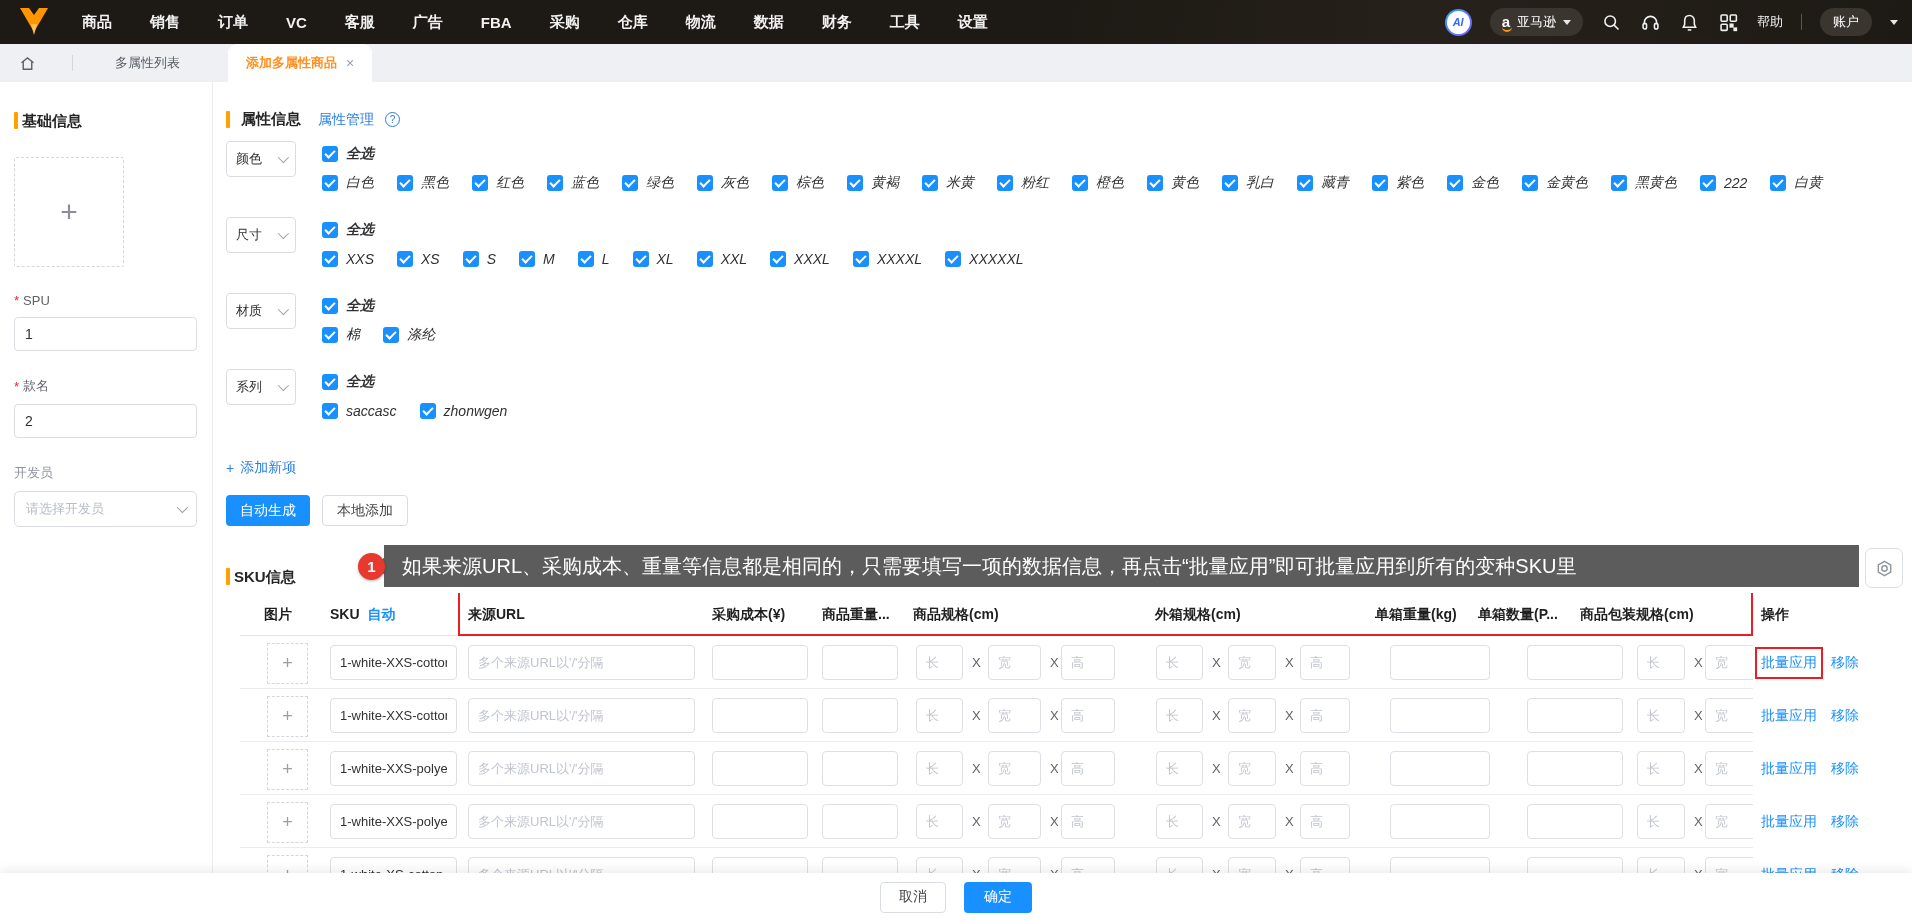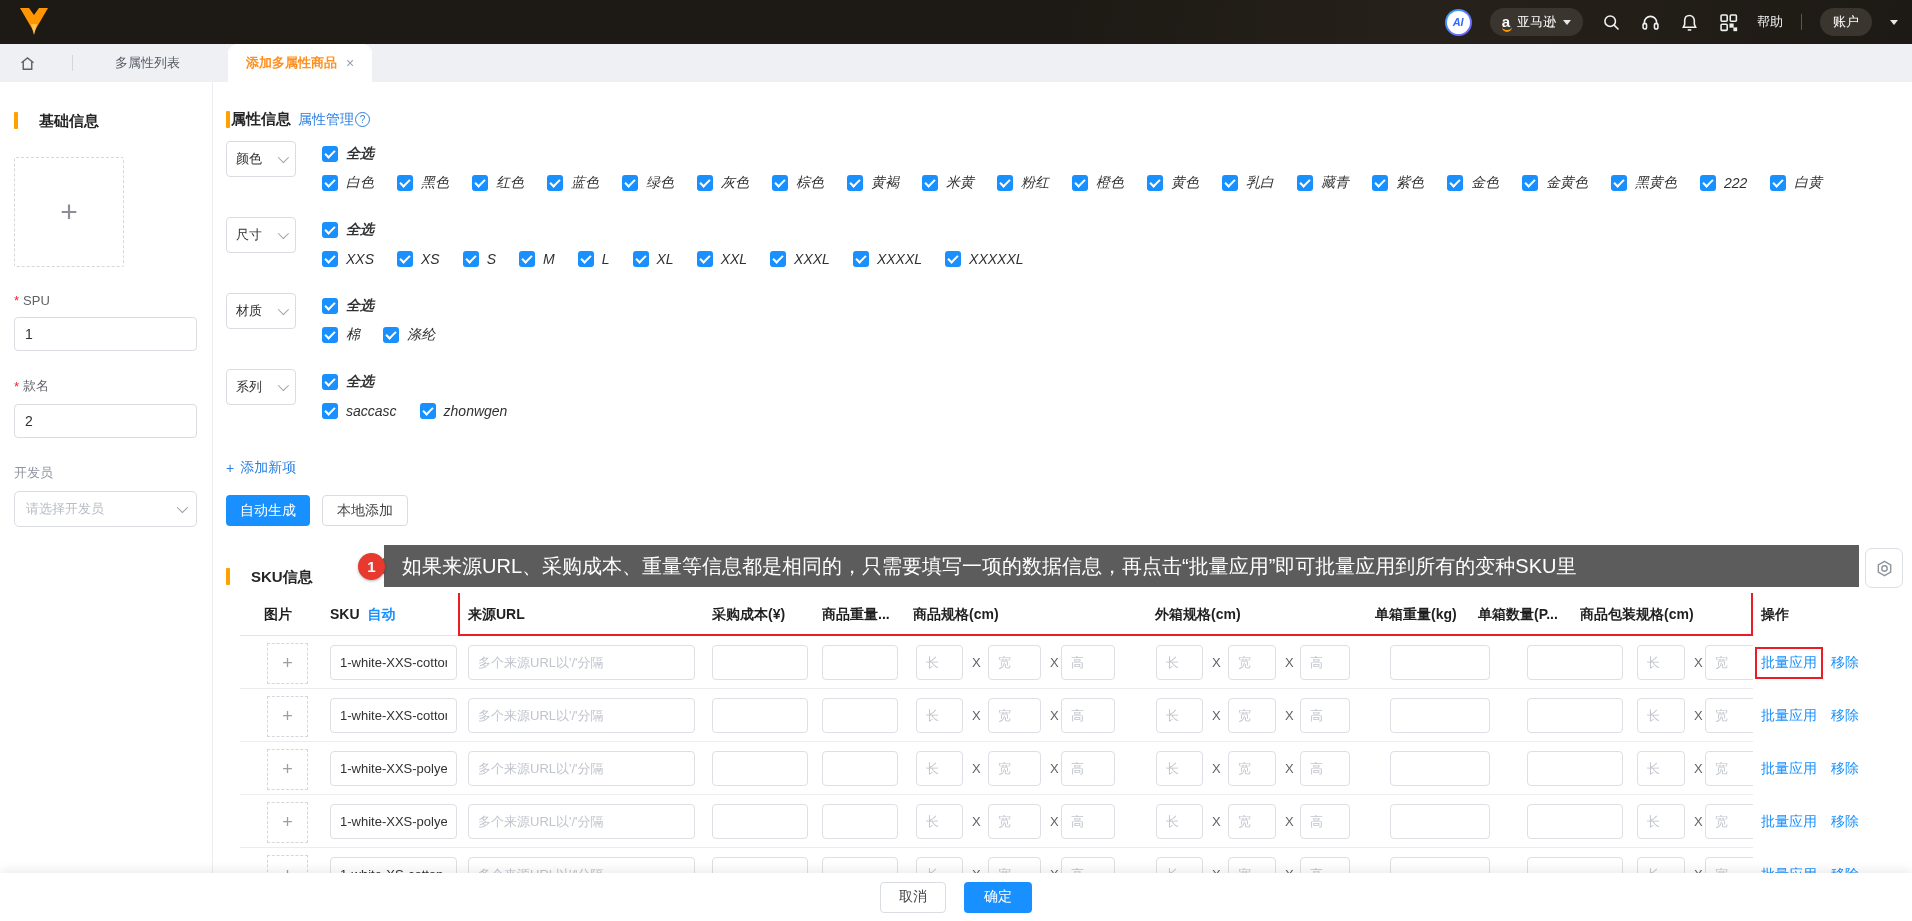--- a/index.html
+++ b/index.html
@@ -39,40 +39,40 @@
   .tab-divider { width:1px; height:16px; background:#d2d6dd; margin:0 20px 0 26px; }
   .tab-plain { font-size:13px; color:#55master5a62; color:#555a62; padding:0 22px; cursor:pointer; height:38px; display:flex; align-items:center; }
   .tab-active { height:38px; background:#fff; border-radius:9px 9px 0 0; display:flex; align-items:center;
     gap:9px; padding:0 18px; margin-left:26px; cursor:pointer; }
   .tab-active .t-label { font-size:13px; color:#ff8f1f; font-weight:600; }
   .tab-close { color:#9aa0a8; font-size:14px; cursor:pointer; line-height:1; }
 
   
   #sidebar { position:absolute; top:82px; left:0; bottom:0; width:213px; background:#fff;
     border-right:1px solid #ebedf0; padding:30px 14px 0 14px; z-index:5; }
-  .sec-title { display:flex; gap:21px; }
+  .sec-title { display:flex; gap:4px; }
   .sec-bar { width:4px; height:17px; background:#ffa200; border-radius:1px; }
   .sec-text { font-size:15px; font-weight:bold; color:#262626; }
   .upload-box { width:110px; height:110px; border:1px dashed #d4d7dc; border-radius:2px; margin-top:26px;
     display:flex; align-items:center; justify-content:center; cursor:pointer; }
   .upload-plus { font-size:30px; color:#8c9096; font-weight:300; }
   .fld-label { margin-top:26px; font-size:13px; color:#606266; display:flex; align-items:center; gap:4px; }
   .req { color:#f5222d; font-size:13px; }
   .fld-input { margin-top:9px; width:183px; height:34px; border:1px solid #d9dce1; border-radius:4px;
     font-size:14px; color:#303133; padding:0 10px; outline:none; font-family:inherit; }
   .fld-select { margin-top:9px; width:183px; height:36px; border:1px solid #d9dce1; border-radius:5px;
     display:flex; align-items:center; padding:0 11px; cursor:pointer; }
   .fld-select .ph { font-size:13px; color:#b8bcc4; }
   .chev { width:8px; height:8px; border-right:1.5px solid #9aa0a8; border-bottom:1.5px solid #9aa0a8;
     transform:rotate(45deg) translateY(-2px); margin-left:auto; }
 
   
   #main { position:absolute; top:82px; left:213px; right:0; bottom:0; background:#fff;
     padding-left:13px; overflow:hidden; }
-  .attr-head { margin-top:28px; display:flex; align-items:center; gap:1px; }
+  .attr-head { margin-top:28px; display:flex; align-items:center; gap:11px; }
   .manage-link { font-size:14px; color:#2b7fe0; margin-left:6px; text-decoration:none; cursor:pointer; }
   .qmark { width:15px; height:15px; border:1px solid #2b7fe0; border-radius:50%; color:#2b7fe0;
     font-size:10px; display:inline-flex; align-items:center; justify-content:center; cursor:pointer; }
 
   #attr-groups { margin-top:12px; }
   .agroup { display:flex; margin-bottom:20px; }
   .aselect { width:70px; height:36px; border:1px solid #d9dce1; border-radius:4px; display:flex;
     align-items:center; padding:0 9px; cursor:pointer; flex:none; }
   .aselect span { font-size:13px; color:#303133; }
   .acol { margin-left:26px; display:flex; flex-direction:column;font-style:italic; }
@@ -136,20 +136,36 @@
 </head>
 <body>
 
 <div id="navbar">
   <div class="logo">
     <svg width="30" height="28" viewBox="0 0 30 28">
       <polygon points="1,0 10,0 15,7 20,0 29,0 15,24" fill="#ff9500"></polygon>
       <polygon points="12,16 18,16 15,27" fill="#ffc24d"></polygon>
     </svg>
   </div>
+  <nav id="nav-menu">
+      <a class="nav-item">商品</a>
+      <a class="nav-item">销售</a>
+      <a class="nav-item">订单</a>
+      <a class="nav-item">VC</a>
+      <a class="nav-item">客服</a>
+      <a class="nav-item">广告</a>
+      <a class="nav-item">FBA</a>
+      <a class="nav-item">采购</a>
+      <a class="nav-item">仓库</a>
+      <a class="nav-item">物流</a>
+      <a class="nav-item">数据</a>
+      <a class="nav-item">财务</a>
+      <a class="nav-item">工具</a>
+      <a class="nav-item">设置</a>
+    </nav>
   <div class="nav-right">
     <div class="ai-badge">AI</div>
     <div class="mkt-pill">
       <span class="amz-a">a</span>
       <span class="mkt-label">亚马逊</span>
       <span class="caret"></span>
     </div>
     <svg class="nav-ico" viewBox="0 0 24 24" fill="none" stroke="#f1f1f1" stroke-width="1.8">
       <circle cx="10.5" cy="10.5" r="6"></circle>
         <line x1="15" y1="15" x2="20" y2="20"></line>

